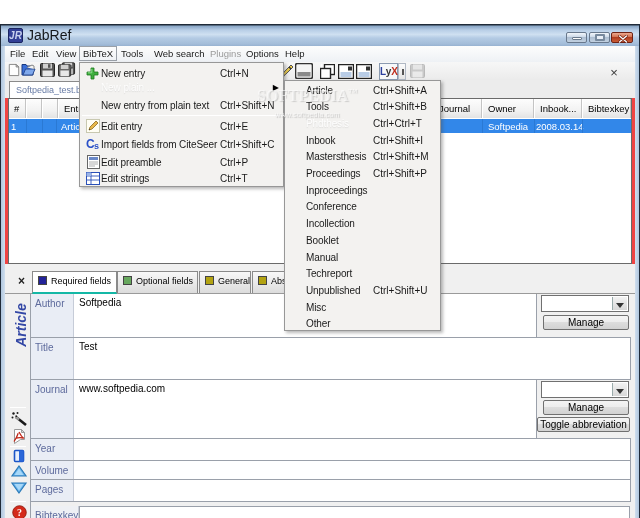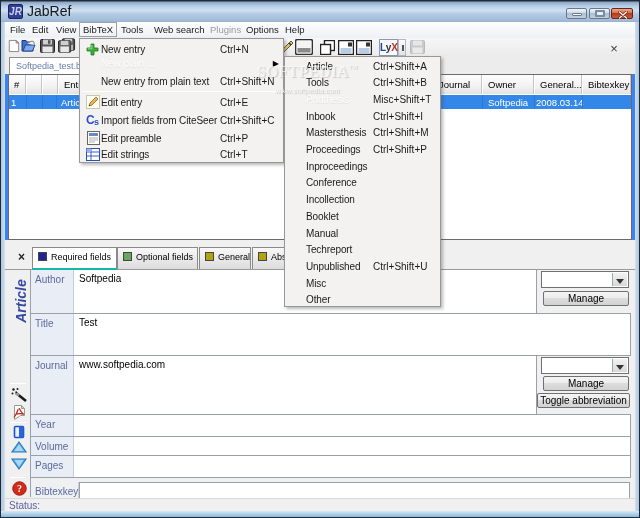--- a/index.html
+++ b/index.html
@@ -1,18 +1,18 @@
 <!DOCTYPE html>
 <html><head>
 <meta charset="utf-8">
 <style>
 * { margin:0; padding:0; box-sizing:border-box; }
 html,body { width:640px; height:518px; overflow:hidden; }
 body { font-family:"Liberation Sans", sans-serif; font-size:11px; }
-#win { position:relative; width:640px; height:402px; background:#3b82f6; }
+#win { position:relative; width:640px; height:402px; background:#ef4444;margin-top:24px; }
 .abs { position:absolute; }
 
 
 #titlebar { left:0; top:0; width:640px; height:22px;
   background:linear-gradient(180deg,#334150 0,#8ca8c8 6%,#b9cfe7 25%,#cfe0f1 45%,#b4cbe4 62%,#a4bdd9 90%,#97b2d1 100%);
   border-top:1px solid #1f2a38; }
 #titleicon { left:8px; top:4px; width:15px; height:15px; background:#323f96; border:1px solid #1a2560; border-radius:2px; color:#c8d0ee; font-weight:bold; font-size:10px; text-align:center; line-height:13px; font-style:italic;}
 #titletext { left:27px; top:3px; color:#15181c; font-size:14px; }
 .capbtn { top:8px; height:11px; border-radius:2px; }
 #btnmin,#btnmax { background:linear-gradient(180deg,#f2f6fa 0,#ccd9e8 45%,#aebfd2 50%,#c2d1e1 100%); border:1px solid #68788c; }
@@ -221,21 +221,21 @@
     <div class="th" style="left:283px; width:141px;">
         <span>Title</span>
       </div>
     <div class="th" style="left:425px; width:48px;">
         <span>Journal</span>
       </div>
     <div class="th" style="left:474px; width:51px;">
         <span>Owner</span>
       </div>
     <div class="th" style="left:526px; width:47px;">
-        <span>General...</span>
+        <span>Inbook...</span>
       </div>
     <div class="th" style="left:574px; width:48px;">
         <span>Bibtexkey</span>
       </div>
     <div id="selrow">
       <span style="left:2px;">1</span>
       <span style="left:52px;">Article</span>
       <span style="left:479px;">Softpedia</span>
       <span style="left:527px;">2008.03.14</span>
       <div class="cellsep" style="left:17px;"></div>
@@ -411,21 +411,21 @@
       <div class="mi m2" style="top:1.5px;">
         <span class="txt">Article</span>
         <span class="sc">Ctrl+Shift+A</span>
       </div>
       <div class="mi m2" style="top:18.2px;">
         <span class="txt">Tools</span>
         <span class="sc">Ctrl+Shift+B</span>
       </div>
       <div class="mi m2" style="top:34.9px;">
         <span class="txt white">Phdthesis</span>
-        <span class="sc">Misc+Shift+T</span>
+        <span class="sc">Ctrl+Ctrl+T</span>
       </div>
       <div class="mi m2" style="top:51.6px;">
         <span class="txt">Inbook</span>
         <span class="sc">Ctrl+Shift+I</span>
       </div>
       <div class="mi m2" style="top:68.3px;text-align:center;">
         <span class="txt">Mastersthesis</span>
         <span class="sc">Ctrl+Shift+M</span>
       </div>
       <div class="mi m2" style="top:85.0px;">

